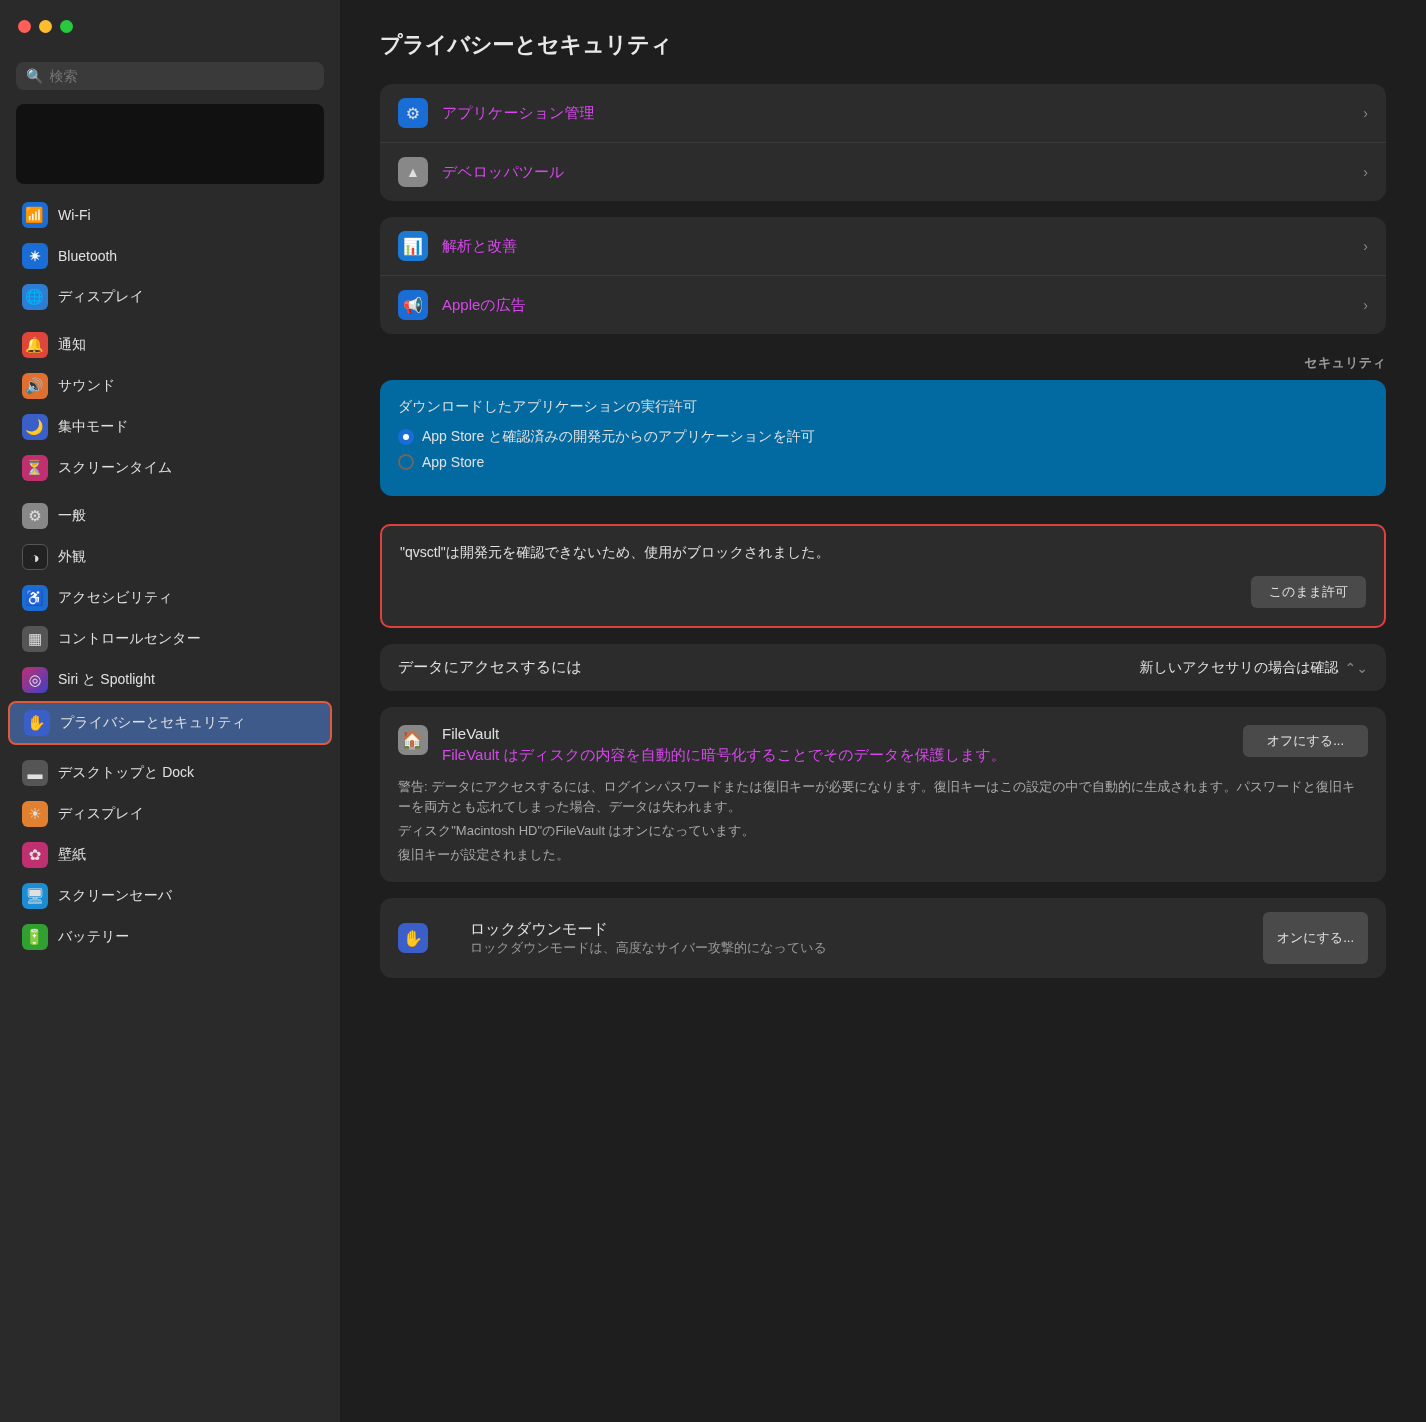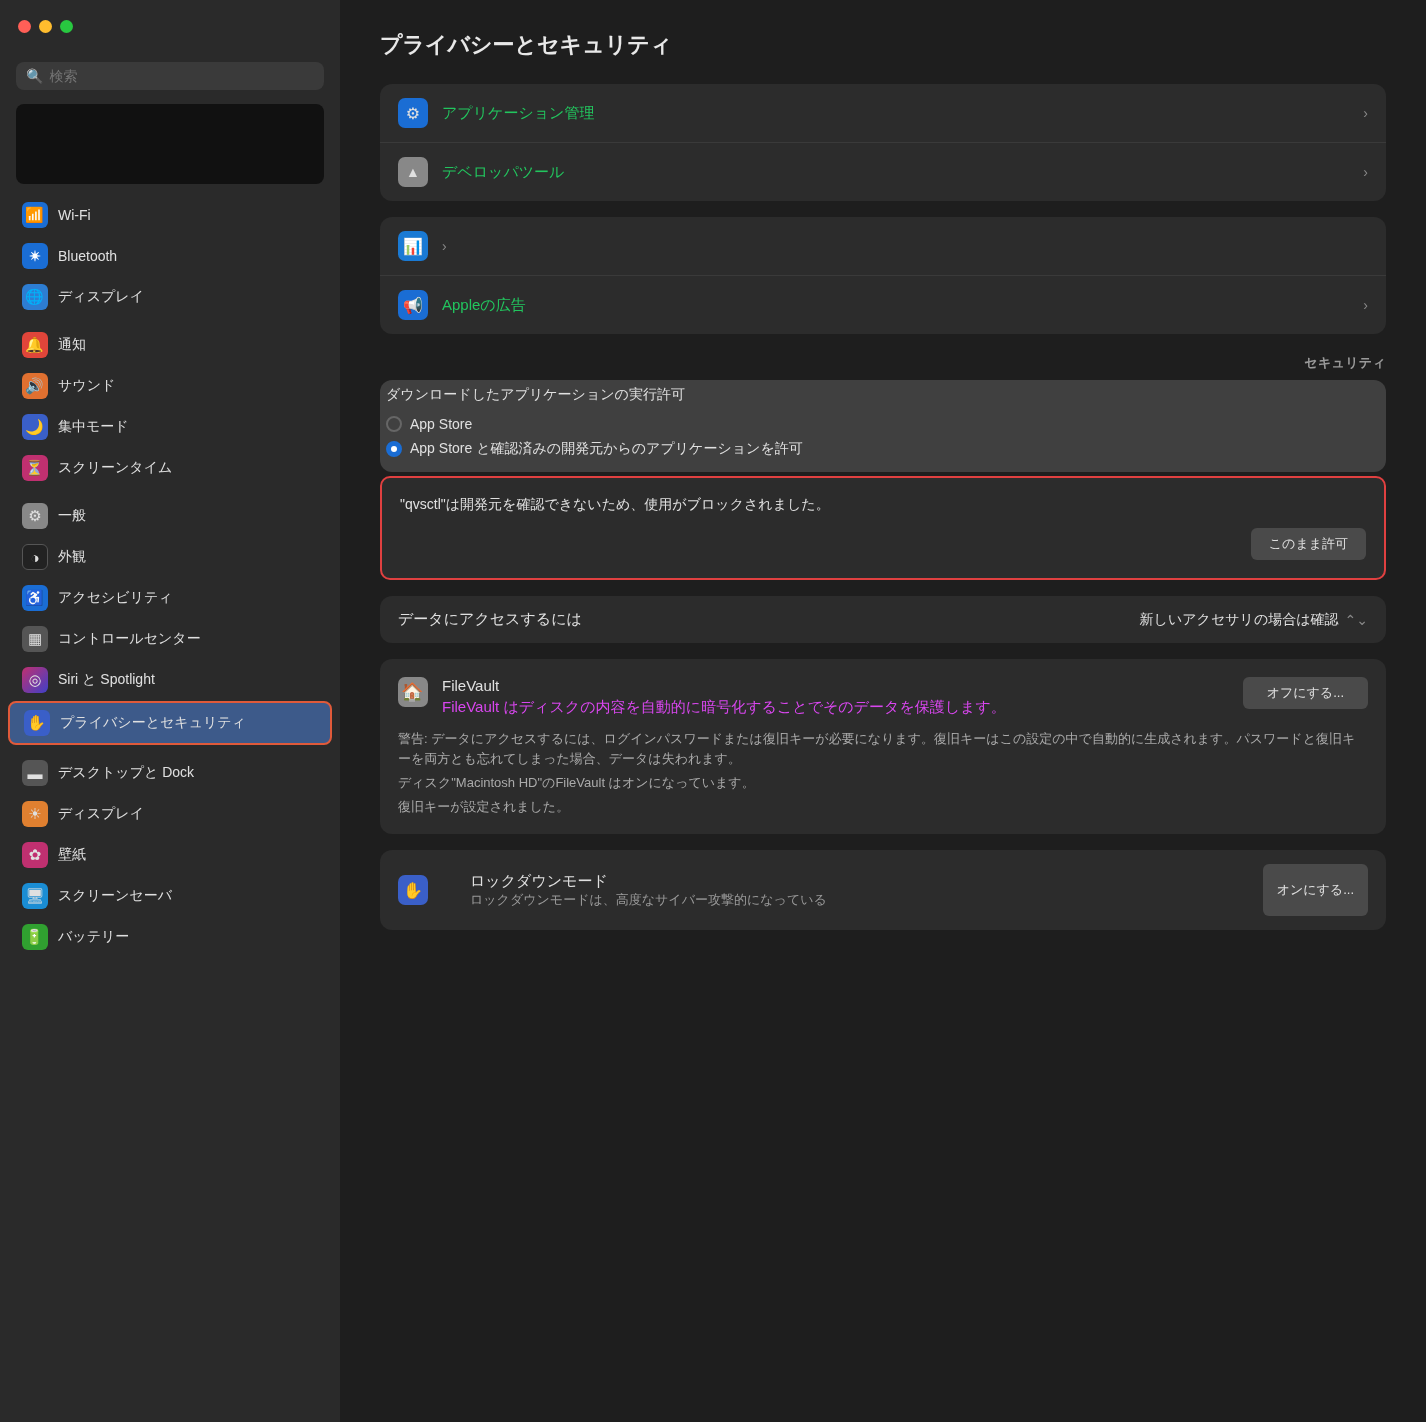--- a/index.html
+++ b/index.html
@@ -169,43 +169,43 @@
     }
     .row-icon-appstore { background: #1a6dd4; }
     .row-icon-devtools { background: #888; }
     .row-icon-analytics { background: #1a7ad4; }
     .row-icon-ads { background: #1a6dd4; }
     .row-icon-filevault { background: #888; }
 
     .row-label {
       flex: 1;
       font-size: 15px;
-      color: #22c55e;
+      color: #d946ef;
     }
 
     .chevron {
       color: #888;
       font-size: 14px;
     }
 
     .section-title {
       font-size: 13px;
       font-weight: 600;
       color: #999;
       margin: 20px 0 8px 0;
       letter-spacing: 0.3px;
       text-align: right;
     }
 
     
     .security-card {
-      background: #404040;
+      background: #0369a1;
       border-radius: 12px;
-      padding: 6px;
-      margin-bottom: 4px;
+      padding: 18px;
+      margin-bottom: 28px;
     }
 
     .security-title {
       font-size: 14px;
       color: #e0e0e0;
       margin-bottom: 12px;
     }
 
     .radio-option {
       display: flex;
@@ -498,40 +498,41 @@
     <div class="settings-row">
       <div class="row-icon row-icon-devtools" style="font-size:14px;">▲</div>
       <span class="row-label">デベロッパツール</span>
       <span class="chevron">›</span>
     </div>
   </div>
 
   <div class="settings-card">
     <div class="settings-row">
       <div class="row-icon row-icon-analytics" style="font-size:16px;">📊</div>
+      <span class="row-label">解析と改善</span>
       <span class="chevron">›</span>
     </div>
     <div class="settings-row">
       <div class="row-icon row-icon-ads" style="font-size:16px;">📢</div>
       <span class="row-label">Appleの広告</span>
       <span class="chevron">›</span>
     </div>
   </div>
 
   <div class="section-title">セキュリティ</div>
 
   <div class="security-card">
     <div class="security-title">ダウンロードしたアプリケーションの実行許可</div>
     <div class="radio-option">
+      <div class="radio-dot selected"></div>
+      <span>App Store と確認済みの開発元からのアプリケーションを許可</span>
+    </div>
+    <div class="radio-option">
       <div class="radio-dot unselected"></div>
       <span>App Store</span>
-    </div>
-    <div class="radio-option">
-      <div class="radio-dot selected"></div>
-      <span>App Store と確認済みの開発元からのアプリケーションを許可</span>
     </div>
   </div>
 
   <div class="blocked-warning">
     <div class="clearfix">
       <p class="blocked-text">"qvsctl"は開発元を確認できないため、使用がブロックされました。</p>
       <button class="allow-btn">このまま許可</button>
     </div>
   </div>
 

